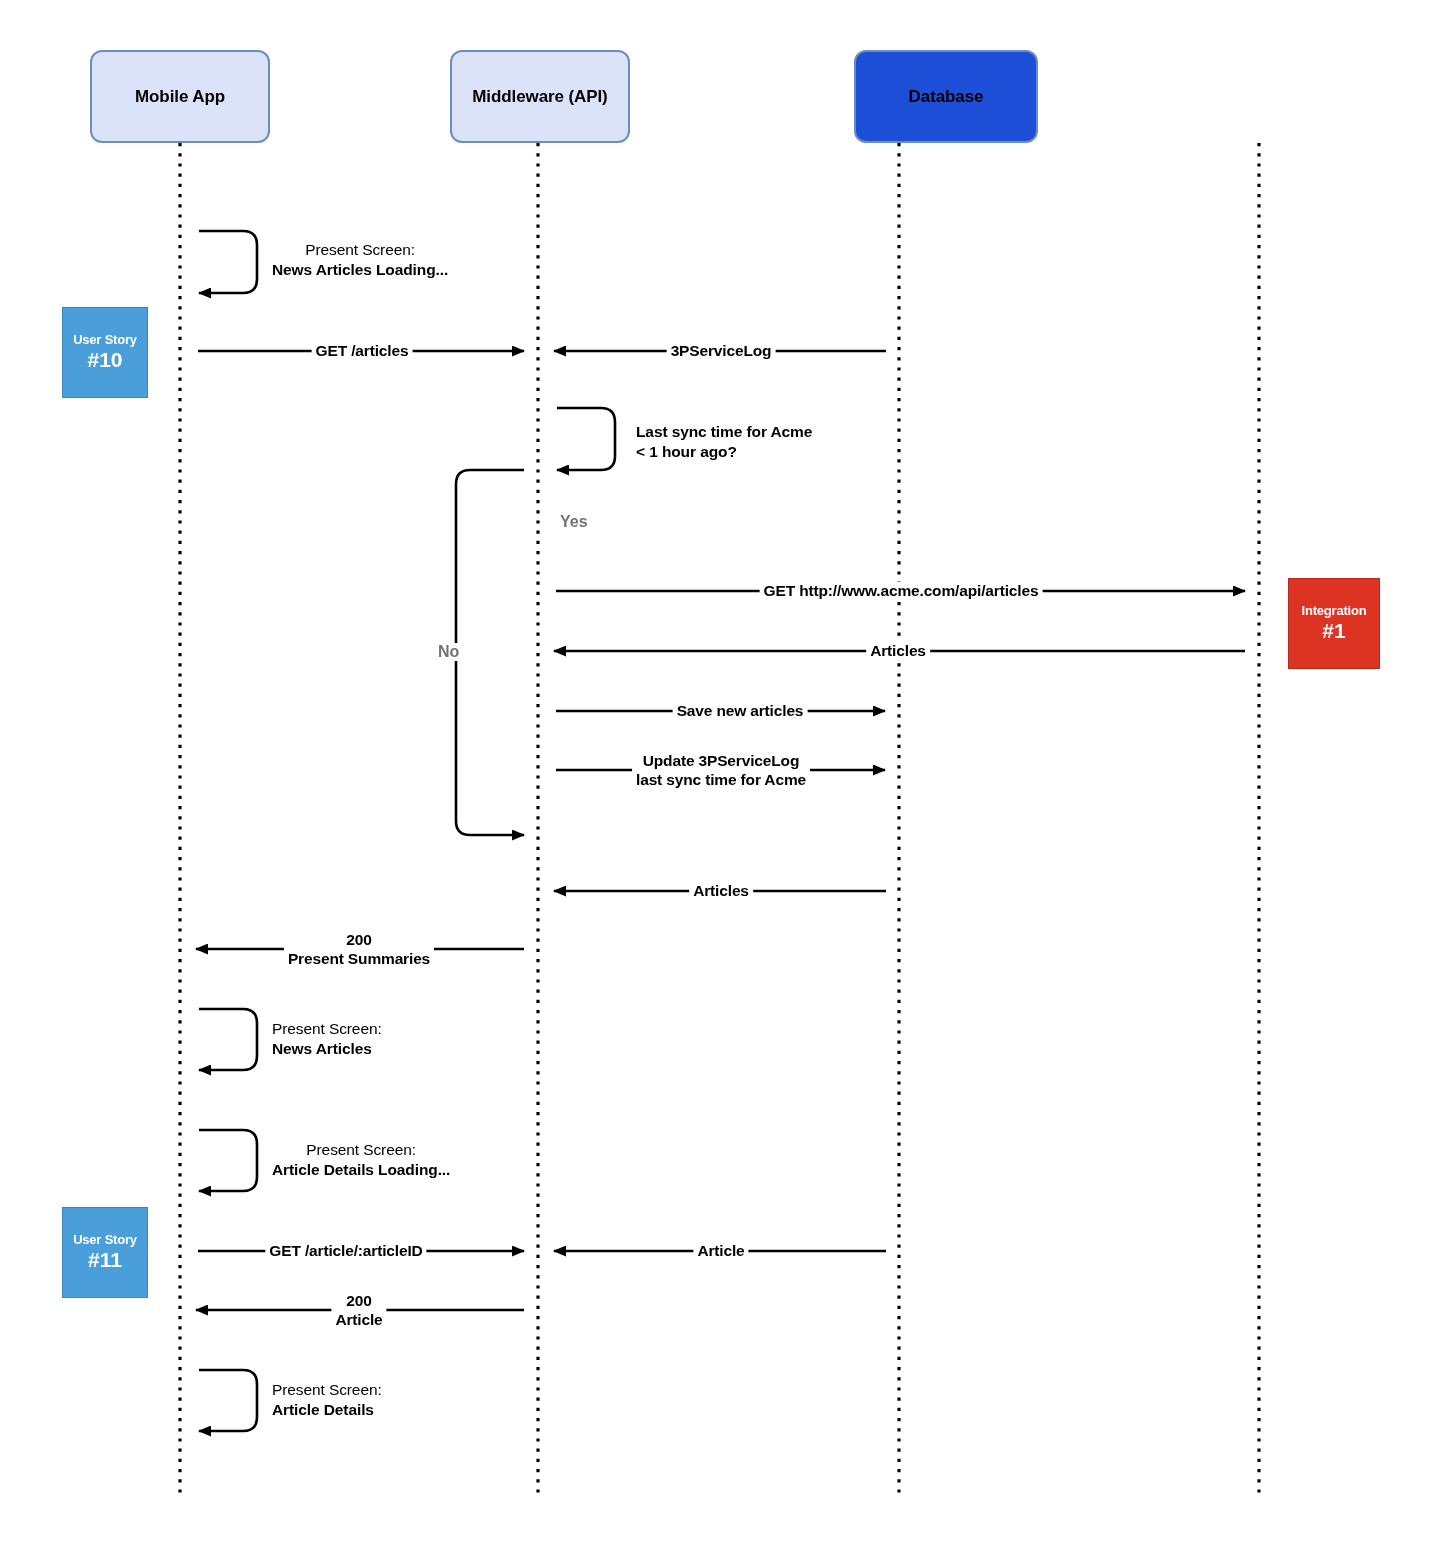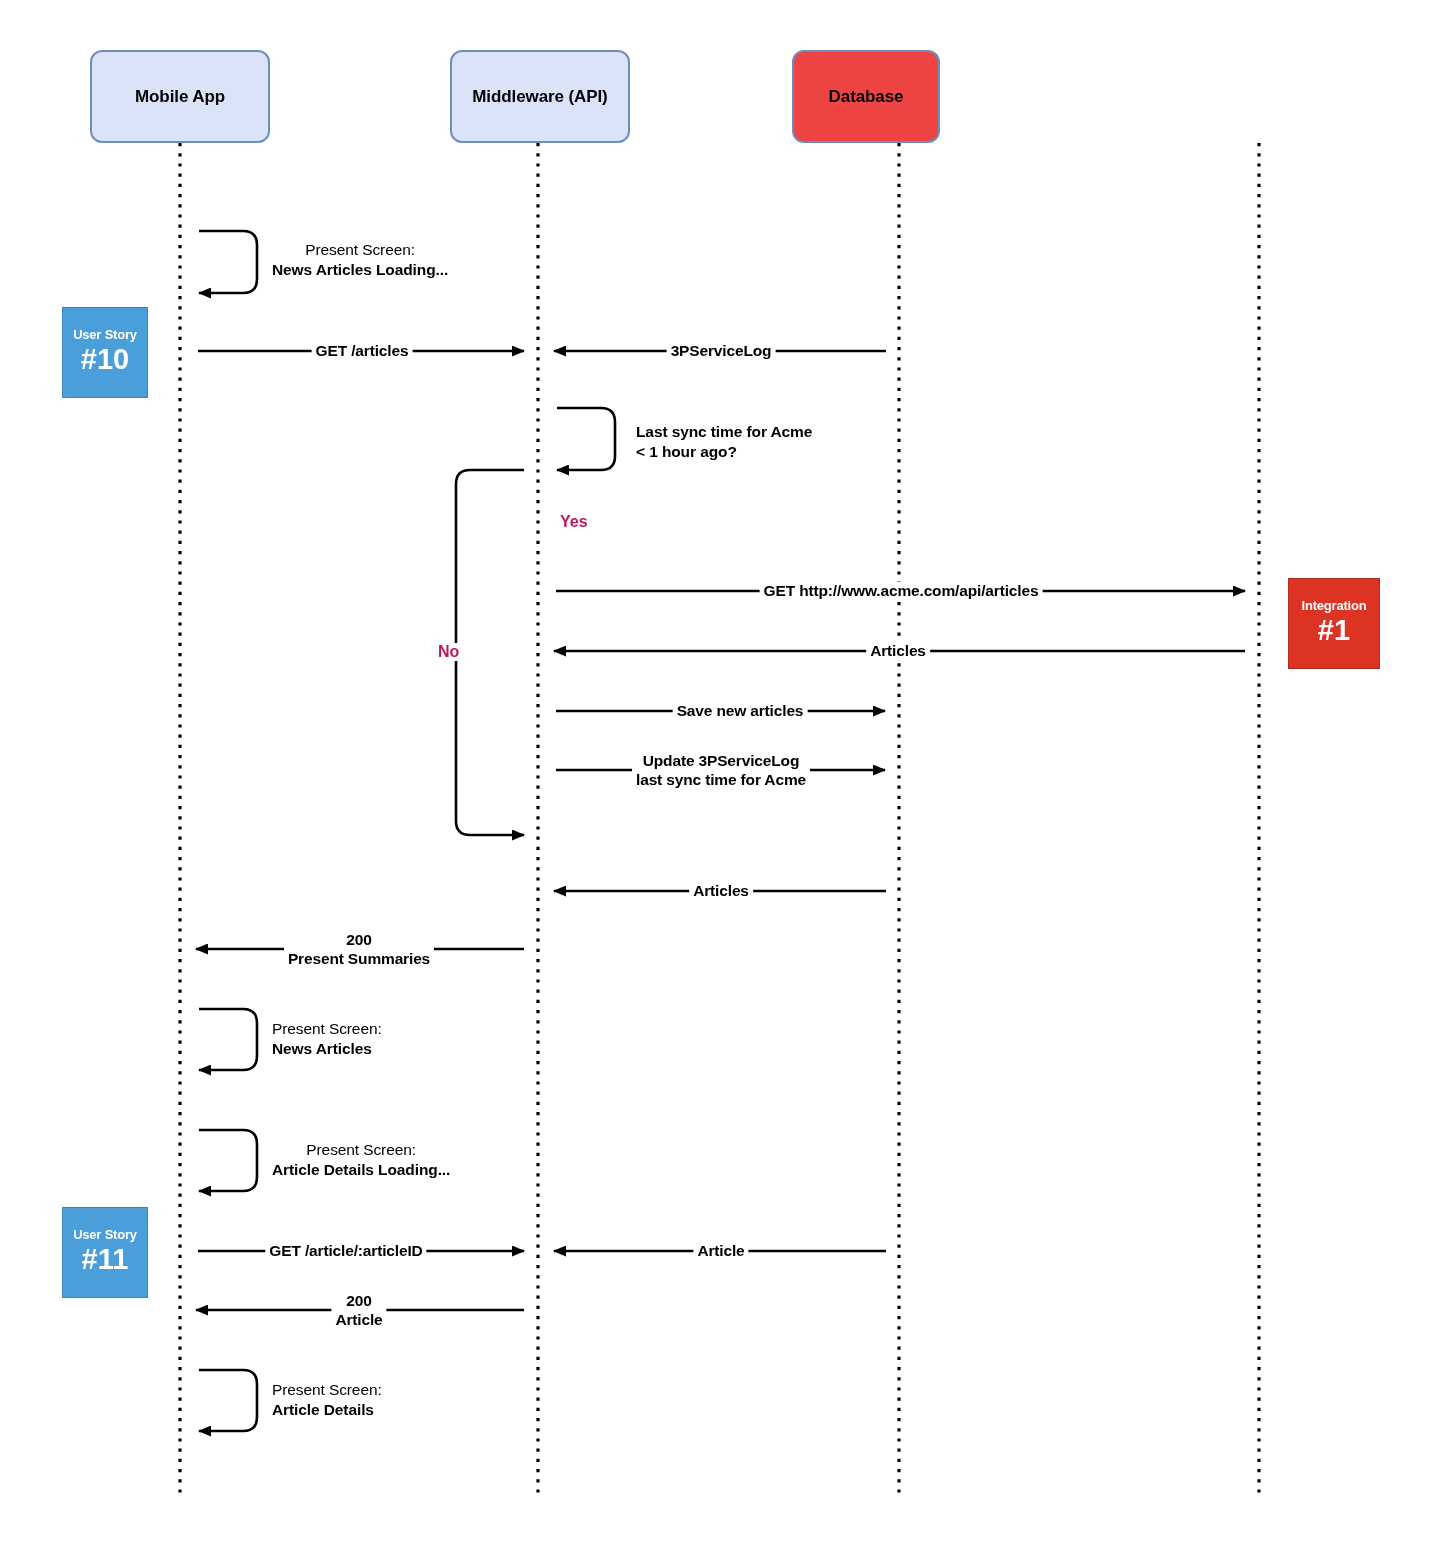--- a/index.html
+++ b/index.html
@@ -51,21 +51,21 @@
     color: #ffffff;
     text-align: center;
   }
   .badge .badge-kind {
     font-size: 13px;
     font-weight: bold;
     line-height: 1.1;
     letter-spacing: -0.2px;
   }
   .badge .badge-num {
-    font-size: 29px;
+    font-size: 21px;
     font-weight: bold;
     line-height: 1.15;
     margin-top: 1px;
   }
   .msg-label {
     position: absolute;
     font-size: 15.5px;
     font-weight: bold;
     color: #000000;
     white-space: nowrap;
@@ -83,21 +83,21 @@
     white-space: nowrap;
     line-height: 1.3;
     letter-spacing: -0.1px;
   }
   .note-label .l1 { font-weight: normal; display: block; text-align: center; }
   .note-label .l2 { font-weight: bold; display: block; }
   .branch-label {
     position: absolute;
     font-size: 16px;
     font-weight: bold;
-    color: #be185d;
+    color: #737373;
     white-space: nowrap;
     background: #ffffff;
     padding: 0 3px;
   }
 </style>
 </head>
 <body>
 
 <div id="canvas">
 
@@ -159,22 +159,22 @@
   <div class="participant-box" style="left:90px; top:50px; width:180px; height:93px;
               background:#dae3f8; border:2px solid #6c8ebf;">
     <span>Mobile App</span>
   </div>
 
   <div class="participant-box" style="left:450px; top:50px; width:180px; height:93px;
               background:#dae3f8; border:2px solid #6c8ebf;text-align:right;">
     <span>Middleware (API)</span>
   </div>
 
-  <div class="participant-box" style="left:792px; top:50px; width:148px; height:93px;
-              background:#ef4444; border:2px solid #6c8ebf;">
+  <div class="participant-box" style="left:854px; top:50px; width:184px; height:93px;
+              background:#1d4ed8; border:2px solid #6c8ebf;">
     <span>Database</span>
   </div>
 
 
   <div class="badge" style="left:62px; top:307px; width:86px; height:91px; background:#4a9ed9; border:1px solid #3d86b8;">
     <span class="badge-kind">User Story</span>
     <span class="badge-num">#10</span>
   </div>
 
   <div class="badge" style="left:62px; top:1207px; width:86px; height:91px; background:#4a9ed9; border:1px solid #3d86b8;">

